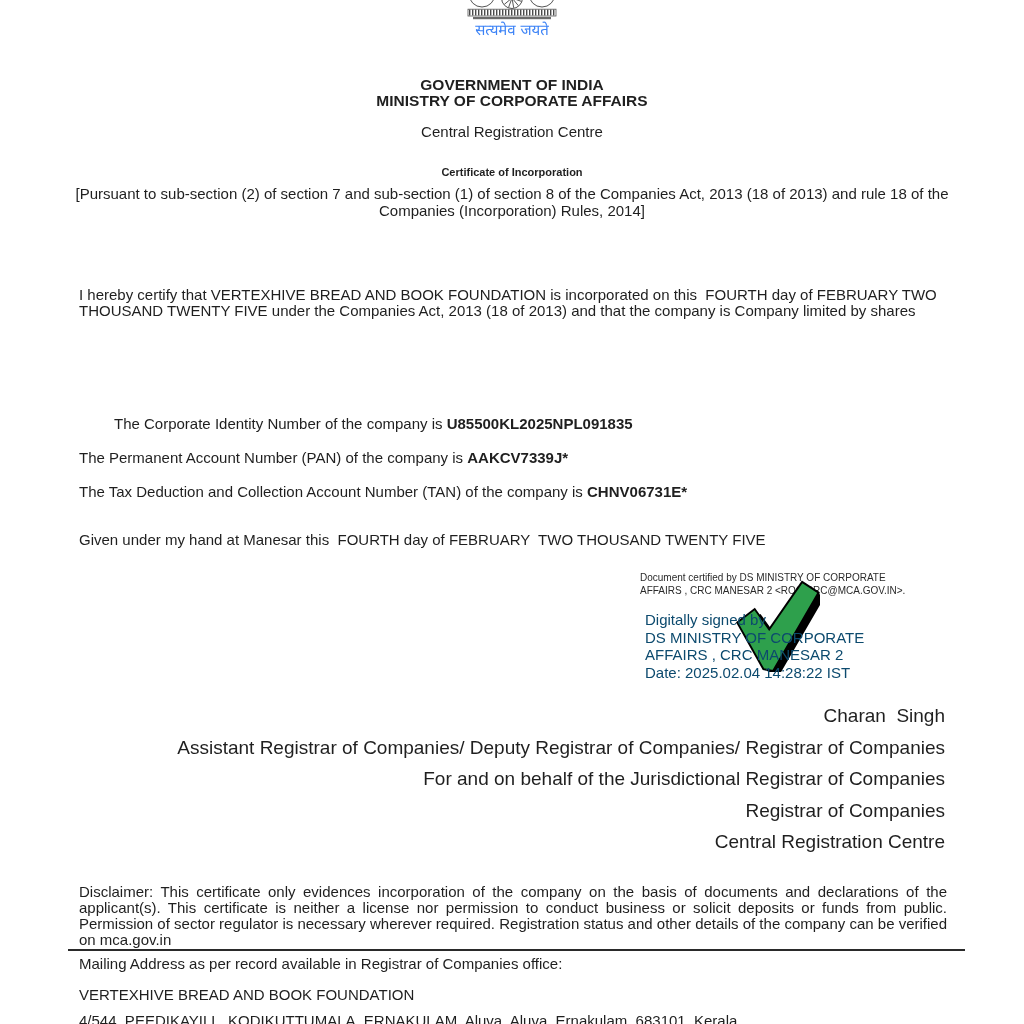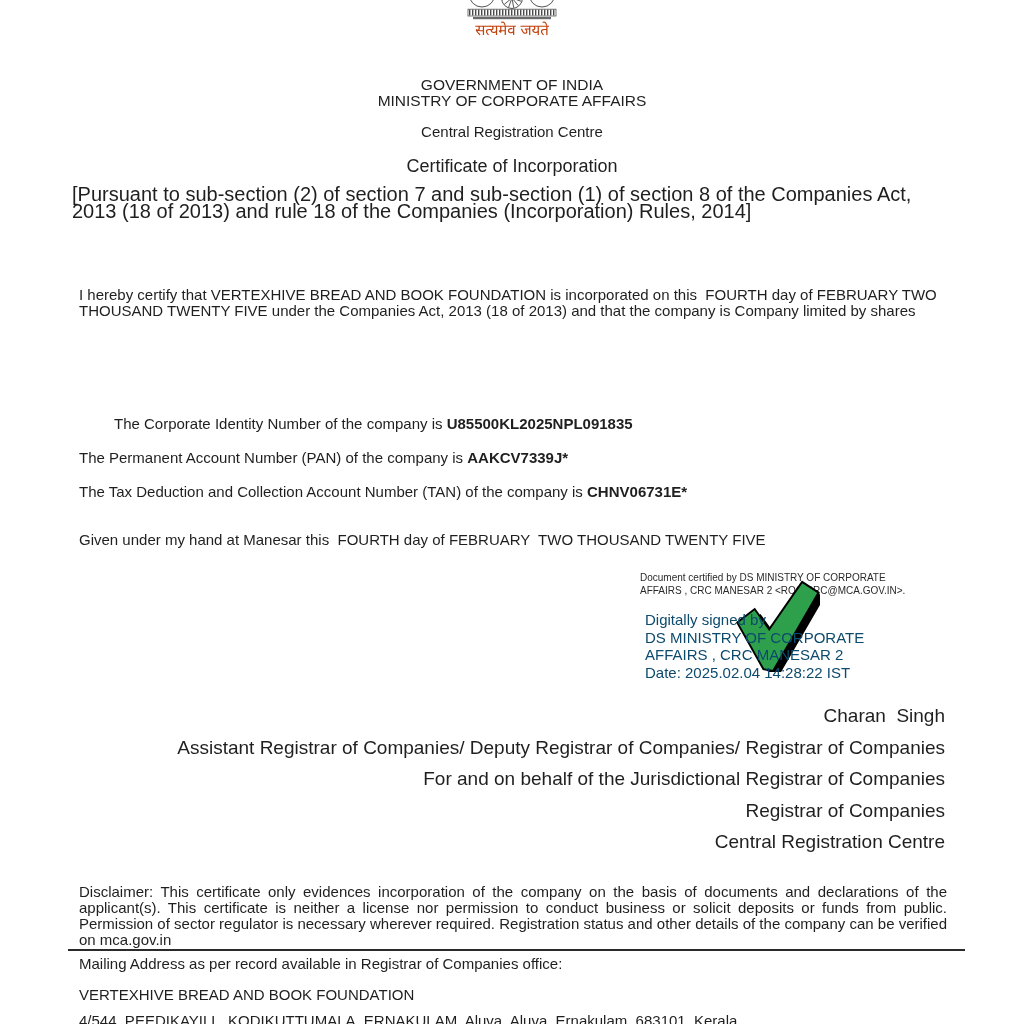--- a/index.html
+++ b/index.html
@@ -2,33 +2,33 @@
 <html><head>
 <meta charset="utf-8">
 <style>
   html,body { margin:0; padding:0; background:#ffffff; }
   .page {
     position:relative; width:1024px; height:1024px; background:#ffffff;
     font-family:"Liberation Sans", sans-serif; color:#1f1f1f; overflow:hidden;
   }
   .abs { position:absolute; }
   .ctr { left:0; right:0; text-align:center; }
-  .b { font-weight:normal; }
+  .b { font-weight:bold; }
   .fs15 { font-size:15px; line-height:16px; }
   .prewrap { white-space:pre-wrap; }
   .pre { white-space:pre; }
 
   .emblem-art { position:absolute; top:0; left:458px; width:108px; height:20px; }
-  .motto { top:19px; font-family:"DejaVu Sans", sans-serif; font-size:15px; color:#c2410c; }
+  .motto { top:19px; font-family:"DejaVu Sans", sans-serif; font-size:15px; color:#3b82f6; }
 
   .h-gov  { top:76px;  font-size:15.5px; }
   .h-min  { top:92px;  font-size:15.5px; }
   .h-crc  { top:123px; font-size:15px; }
-  .h-coi  { top:156px; font-size:18px; }
-  .pursuant { top:186px; left:72px; width:880px; text-align:left; font-size:20px; line-height:16.5px; }
+  .h-coi  { top:166px; font-size:11px; }
+  .pursuant { top:186px; left:72px; width:880px; text-align:center; font-size:15px; line-height:16.5px; }
 
   .certify { top:287px; left:79px; width:868px; }
   .id-cin { top:416px; left:79px;margin-left:35px; }
   .id-pan { top:450px; left:79px; }
   .id-tan { top:484px; left:79px; }
   .given  { top:532px; left:79px; }
 
   .cert-note { top:572px; left:640px; font-size:10px; line-height:12.5px; color:#2a2a2a; z-index:1; }
   .signed    { top:611px; left:645px; font-size:15px; line-height:17.5px; color:#0c4a6e; z-index:3; }
   .checkmark { top:580px; left:730px; width:90px; height:92px; z-index:2; }

